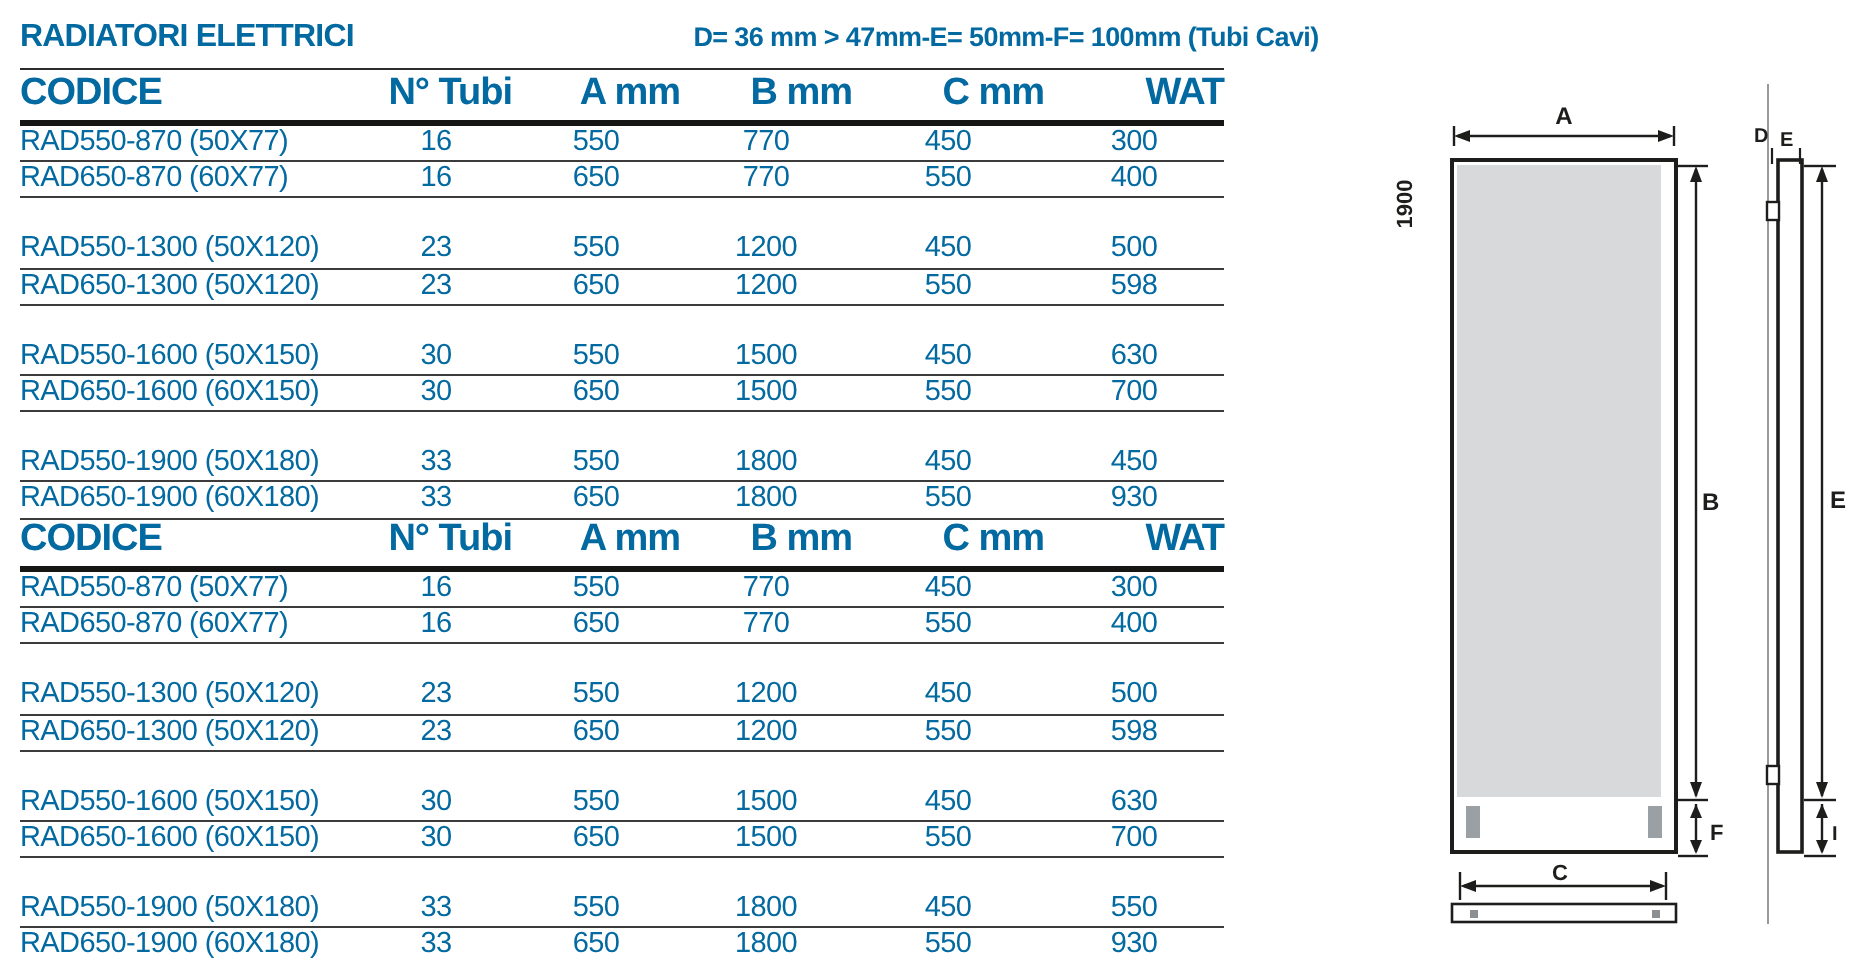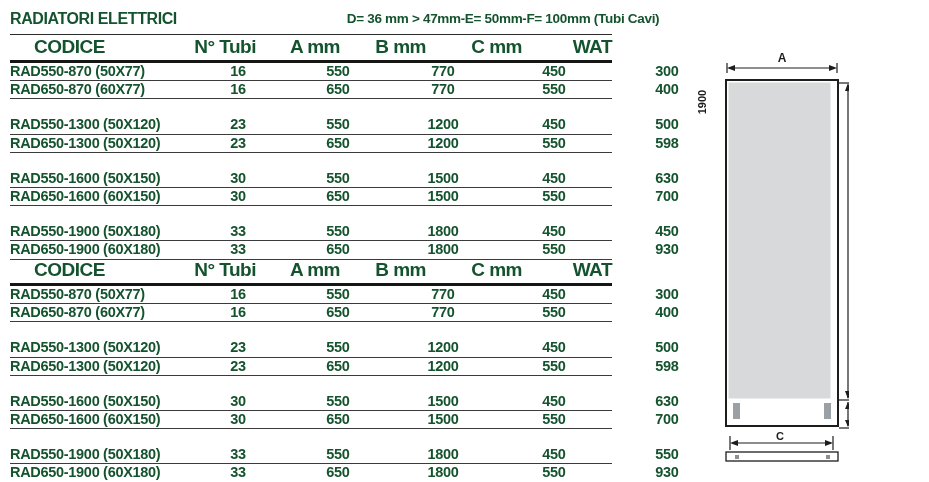--- a/index.html
+++ b/index.html
@@ -1,34 +1,34 @@
 <!DOCTYPE html>
 <html><head>
 <meta charset="utf-8">
 <style>
   html,body{margin:0;padding:0;background:#fff;}
-  .page{position:relative;width:849px;height:482px;background:#ffffff;overflow:hidden;
-        font-family:"Liberation Sans",sans-serif;color:#14532d;}
+  .page{position:relative;width:929px;height:482px;background:#ffffff;overflow:hidden;
+        font-family:"Liberation Sans",sans-serif;color:#0369a1;}
   .tbl{position:absolute;width:700px;}
   .t1{left:10px;top:8px;}
   .t2{left:10px;top:258px;}
   .title-row{position:relative;height:26px;width:690px;}
   .tbl-title{font-size:16px;font-weight:700;letter-spacing:-0.4px;white-space:nowrap;display:inline-block;padding-top:2px;}
   .legend{position:absolute;left:296px;top:3px;width:394px;display:flex;justify-content:center;
           font-size:13.5px;font-weight:700;letter-spacing:-0.3px;white-space:nowrap;}
   .legend .sep{font-size:13px;}
   .rule{width:602px;border-bottom:1.6px solid #2b2b2b;}
   .hdr{display:grid;grid-template-columns:170px 76px 84px 86px 96px 90px;width:602px;
        font-size:19px;font-weight:700;letter-spacing:-0.5px;border-bottom:3px solid #161614;
        padding:1px 0 2px 0;align-items:end;}
   .hdr span{text-align:right;}
-  .hdr .c0{text-align:left;margin-left:24px;}
+  .hdr .c0{text-align:left;}
   .trow{display:grid;grid-template-columns:170px 76px 84px 86px 96px 90px;width:602px;
-        font-size:14.5px;font-weight:700;letter-spacing:-0.3px;height:17.2px;line-height:17.4px;
-        border-bottom:1.5px solid #3b3b3b;white-space:nowrap;gap:20px;}
+        font-size:14.5px;font-weight:400;letter-spacing:-0.3px;height:17.2px;line-height:17.4px;
+        border-bottom:1.5px solid #3b3b3b;white-space:nowrap;}
   .trow span{text-align:center;}
   .trow .c0{text-align:left;}
   .gap{margin-top:17px;}
   .diagram{position:absolute;left:690px;top:38px;width:239px;height:444px;}
   svg text{font-family:"Liberation Sans",sans-serif;font-weight:700;fill:#1d1d1b;}
 </style>
 </head>
 <body>
 
 <div class="page">

